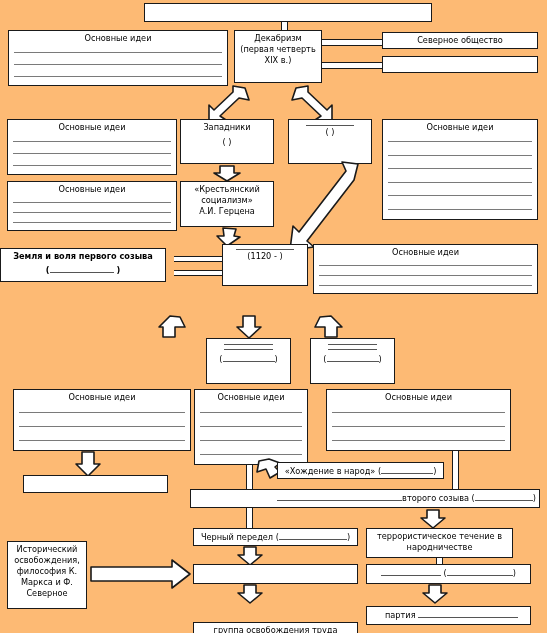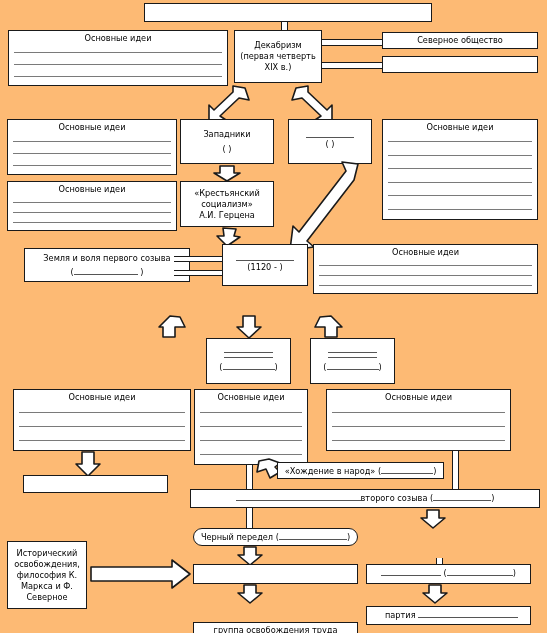--- a/index.html
+++ b/index.html
@@ -52,21 +52,20 @@
     justify-content: space-around;
   }
   .rule {
     height: 0;
     border-bottom: 1px solid #7a7a7a;
   }
   .vcenter {
     display: flex;
     flex-direction: column;
     align-items: center;
-    justify-content: center;
     height: 100%;
   }
   .leftpad { text-align: left; padding-left: 18px; }
   .ul {
     display: inline-block;
     border-bottom: 1px solid #555;
     height: 8px;
   }
   .topline {
     display: block;
@@ -214,21 +213,21 @@
       <path d="M7 0 L20 1 L18 8 L24 9 L11 18 L1 8 L8 8 Z" fill="#ffffff" stroke="#1a1a1a" stroke-width="1.6" stroke-linejoin="round"></path>
     </svg>
   </div>
 
   <div class="arrow" style="left:274px; top:158px;">
     <svg width="110" height="100" viewBox="0 0 110 100">
       <path d="M68 4 L84 6 L80 22 L33 83 L40 89 L16 92 L19 68 L25 74 L72 13 Z" fill="#ffffff" stroke="#1a1a1a" stroke-width="1.6" stroke-linejoin="round"></path>
     </svg>
   </div>
 
-  <div class="box" style="left:24px; top:248px; width:166px; height:34px;">
+  <div class="box" style="left:0; top:248px; width:166px; height:34px;font-weight:bold;">
     <div class="vcenter">
       <span>Земля и воля первого созыва</span>
       <span style="margin-top:2px;">
         <span>(</span><span class="ul" style="width:64px;"></span> <span>)</span>
       </span>
     </div>
   </div>
 
   <div class="dline" style="left:174px; top:256px; width:48px; height:6px;"></div>
   <div class="dline" style="left:174px; top:270px; width:48px; height:6px;"></div>
@@ -327,36 +326,42 @@
   <div class="arrow" style="left:256px; top:458px;">
     <svg width="26" height="22" viewBox="0 0 26 22">
       <path d="M3 3 L1 14 L10 11 L14 20 L24 14 L19 9 L24 5 L13 1 Z" fill="#ffffff" stroke="#1a1a1a" stroke-width="1.6" stroke-linejoin="round"></path>
     </svg>
   </div>
 
   <div class="box" style="left:277px; top:462px; width:167px; height:17px;">
     <span><span>«Хождение в народ» (</span><span class="ul" style="width:52px;"></span><span>)</span></span>
   </div>
 
-  <div class="box" style="left:190px; top:489px; width:350px; height:19px;">
+  <div class="box" style="left:190px; top:489px; width:350px; height:19px;text-align:right;">
     <span><span class="ul" style="width:125px;"></span><span>второго созыва (</span><span class="ul" style="width:58px;"></span><span>)</span></span>
   </div>
 
   <div class="dvline" style="left:246px; top:508px; width:7px; height:20px;"></div>
 
   <div class="arrow" style="left:420px; top:509px;">
     <svg width="26" height="20" viewBox="0 0 26 20">
       <path d="M7 1 L19 1 L19 9 L25 9 L13 19 L1 9 L7 9 Z" fill="#ffffff" stroke="#1a1a1a" stroke-width="1.6" stroke-linejoin="round"></path>
     </svg>
   </div>
 
-  <div class="box" style="left:193px; top:528px; width:165px; height:18px;border-radius:9px;">
+  <div class="box" style="left:193px; top:528px; width:165px; height:18px;">
     <span><span>Черный передел (</span><span class="ul" style="width:68px;"></span><span>)</span></span>
   </div>
 
+  <div class="box" style="left:366px; top:528px; width:147px; height:30px;">
+    <div class="vcenter">
+      <span>террористическое течение в</span>
+      <span>народничестве</span>
+    </div>
+  </div>
 
   <div class="box" style="left:7px; top:541px; width:80px; height:68px;">
     <div class="vcenter">
       <span>Исторический</span>
       <span>освобождения,</span>
       <span>философия К.</span>
       <span>Маркса и Ф.</span>
       <span>Северное</span>
     </div>
   </div>

